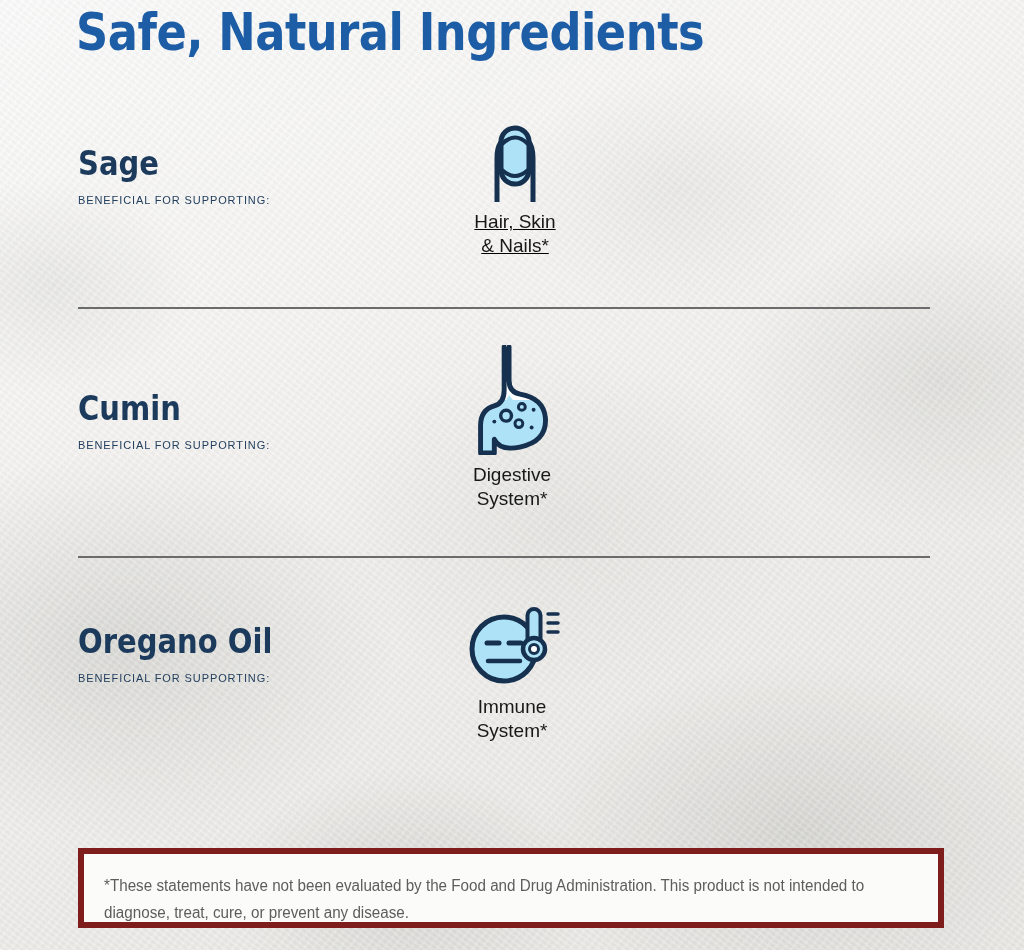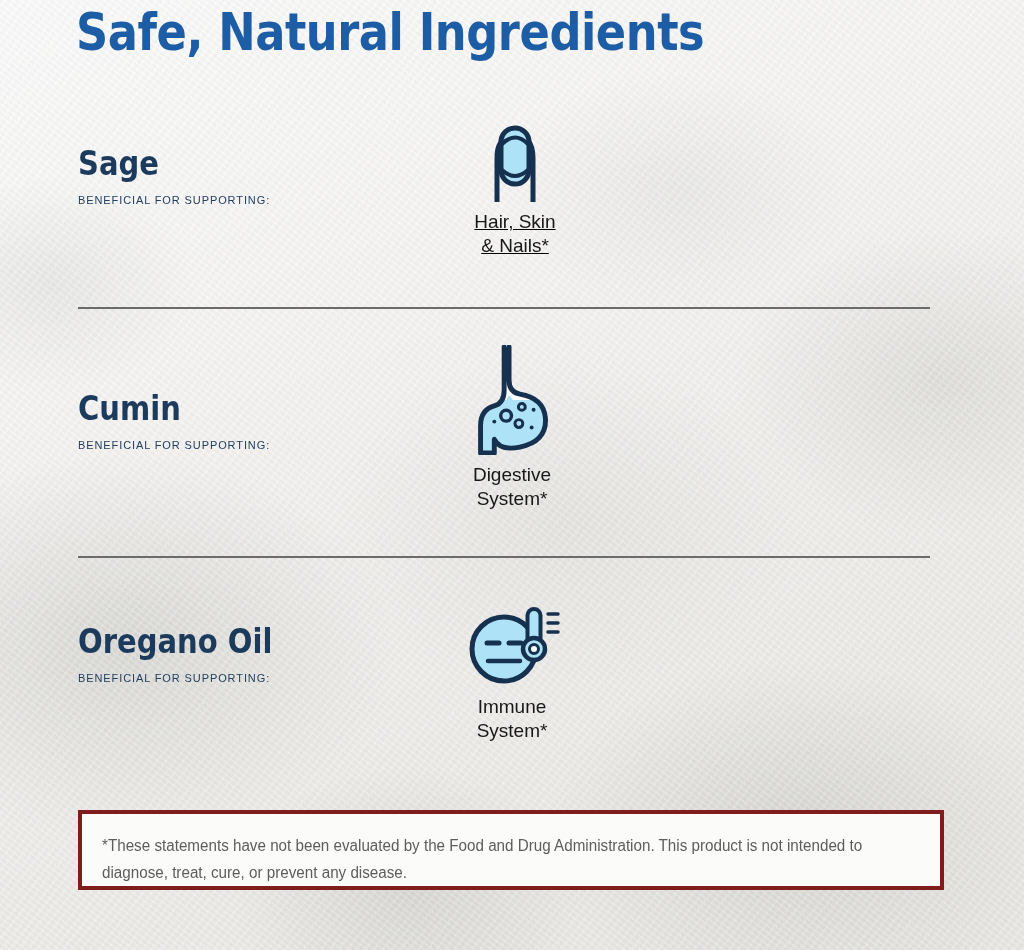--- a/index.html
+++ b/index.html
@@ -147,25 +147,25 @@
     height: 2px;
     background: #6b6b6b;
   }
   #divider-0 { top: 307px; }
   #divider-1 { top: 556px; }
 
   
   .disclaimer-box {
     position: absolute;
     left: 78px;
-    top: 810px;
+    top: 848px;
     width: 866px;
     height: 80px;
     background: #fbfbfa;
-    border: 4px solid #7f1d1d;
+    border: 6px solid #7f1d1d;
     padding: 18px 20px 0 20px;
   }
   .disclaimer-text {
     font-family: "Liberation Sans", sans-serif;
     font-size: 16px;
     line-height: 27px;
     color: #5d5d5d;
     transform: scaleX(0.95);
     transform-origin: left top;
   }

